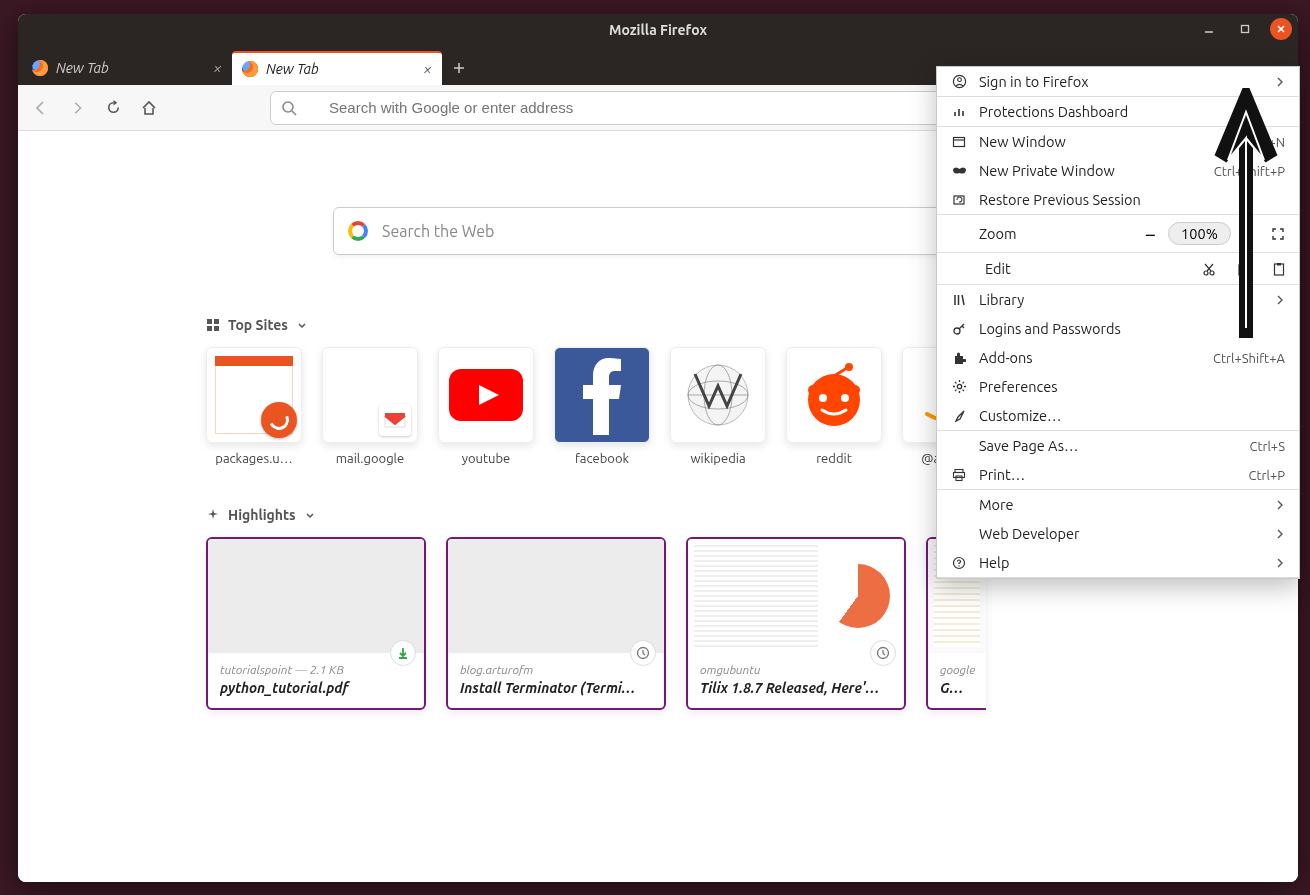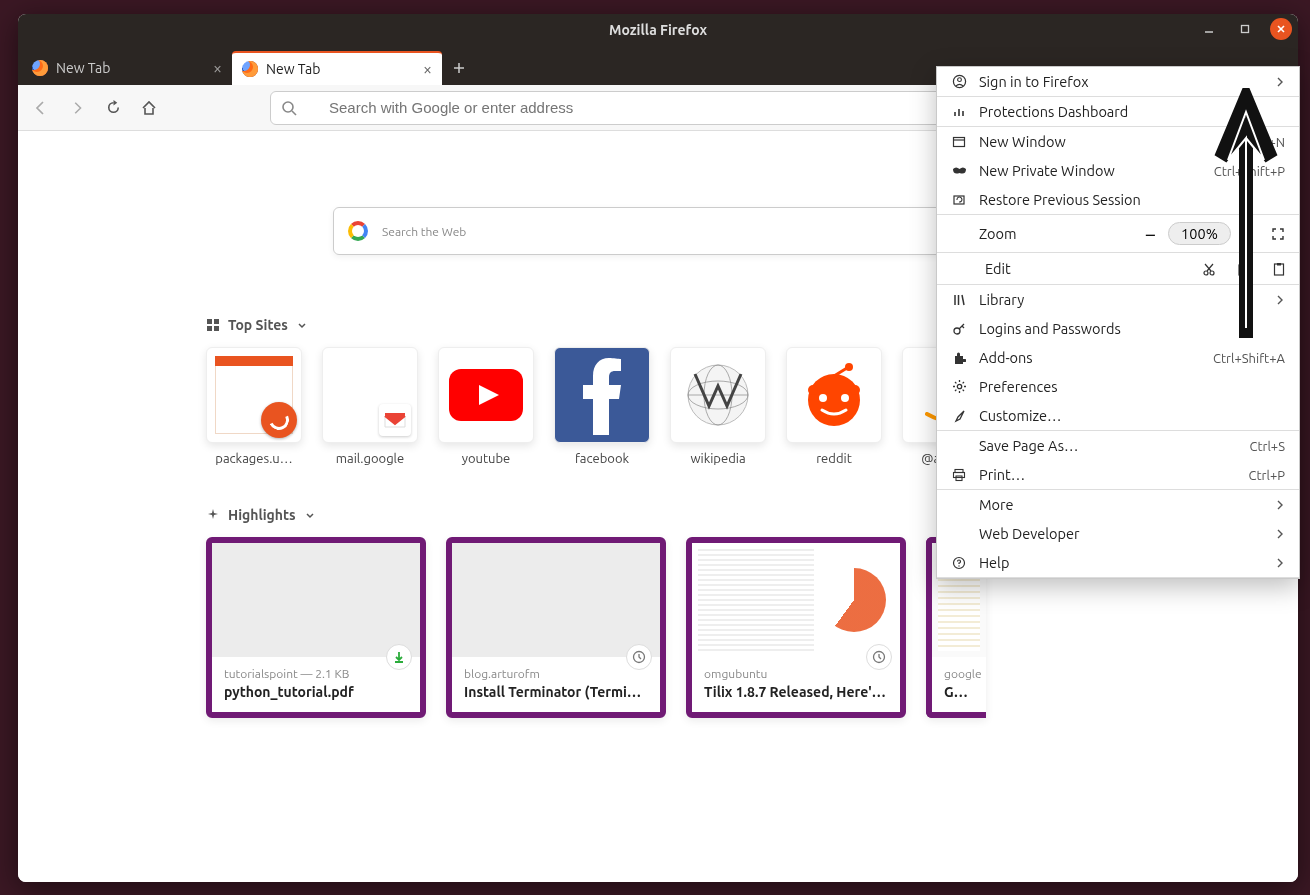--- a/index.html
+++ b/index.html
@@ -40,20 +40,21 @@
     align-items: center;
   }
   .win-btn { width: 22px; height: 22px; border-radius: 50%; display:flex; align-items:center; justify-content:center; color:#ccc; font-size:14px; cursor:pointer;}
   .win-close { background: #e95420; color:#fff; }
   .tabbar {
     height: 39px;
     background: #2b2623;
     display: flex;
     align-items: flex-end;
     padding-left: 4px;
+    font-style: italic;
   }
   .tab {
     height: 34px;
     min-width: 210px;
     display:flex; align-items:center;
     padding: 0 10px;
     color:#ccc;
     gap:8px;
     cursor:pointer;
     border-top-left-radius:4px; border-top-right-radius:4px;
@@ -148,25 +149,26 @@
     left:188px;
     top:376px;
     width:980px;
   }
   .cards{
     display:flex; gap:20px; margin-top:14px;
   }
   .card{
     width:220px;
     border-radius:6px;
-    border:6px solid #701a75;
+    border:2px solid #701a75;
     box-shadow:0 3px 8px rgba(0,0,0,.08);
     overflow:hidden;
     background:#fff;
     cursor:pointer;
+    font-style:italic;
   }
   .card .preview{
     height:114px;
     background:#ececec;
     position:relative;
   }
   .card .meta{
     padding:10px 12px 12px;
   }
   .card .meta .src{ font-size:12px; color:#888;}
@@ -338,21 +340,21 @@
             <line x1="2" y1="12" x2="14" y2="12" stroke="currentColor" stroke-width="1.7"></line>
           </svg>
       </div>
     </div>
   </div>
 
   <div class="content">
 
     <div class="search-hero">
       <span class="google-g"></span>
-      <span style="font-size:12px;">Search the Web</span>
+      <span style="font-size:16px;">Search the Web</span>
     </div>
 
     <div class="top-sites">
       <div class="section-header">
         <svg width="14" height="14" viewBox="0 0 14 14">
             <rect x="1" y="1" width="5" height="5" fill="#555"></rect>
             <rect x="8" y="1" width="5" height="5" fill="#555"></rect>
             <rect x="1" y="8" width="5" height="5" fill="#555"></rect>
             <rect x="8" y="8" width="5" height="5" fill="#555"></rect>
           </svg>

